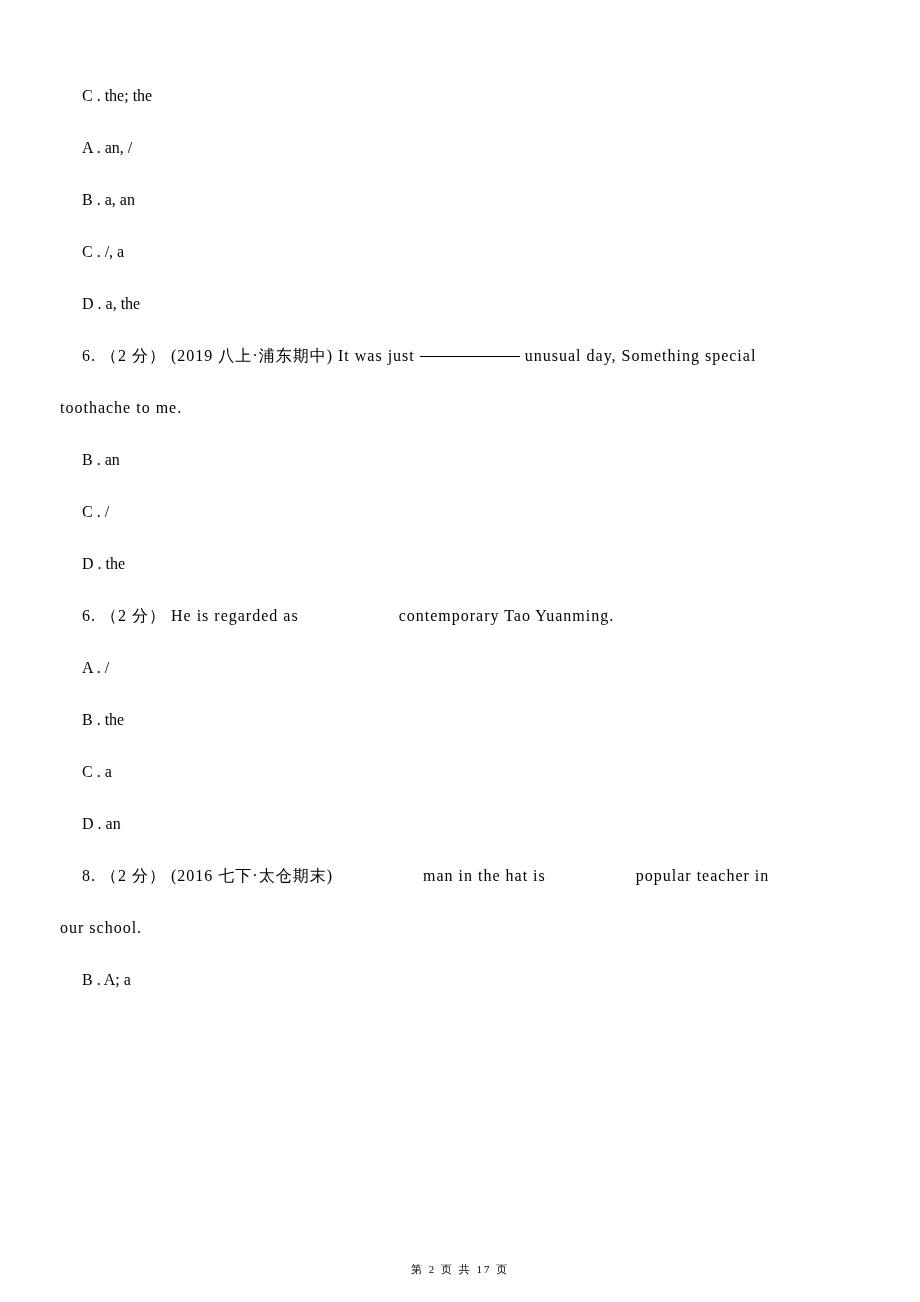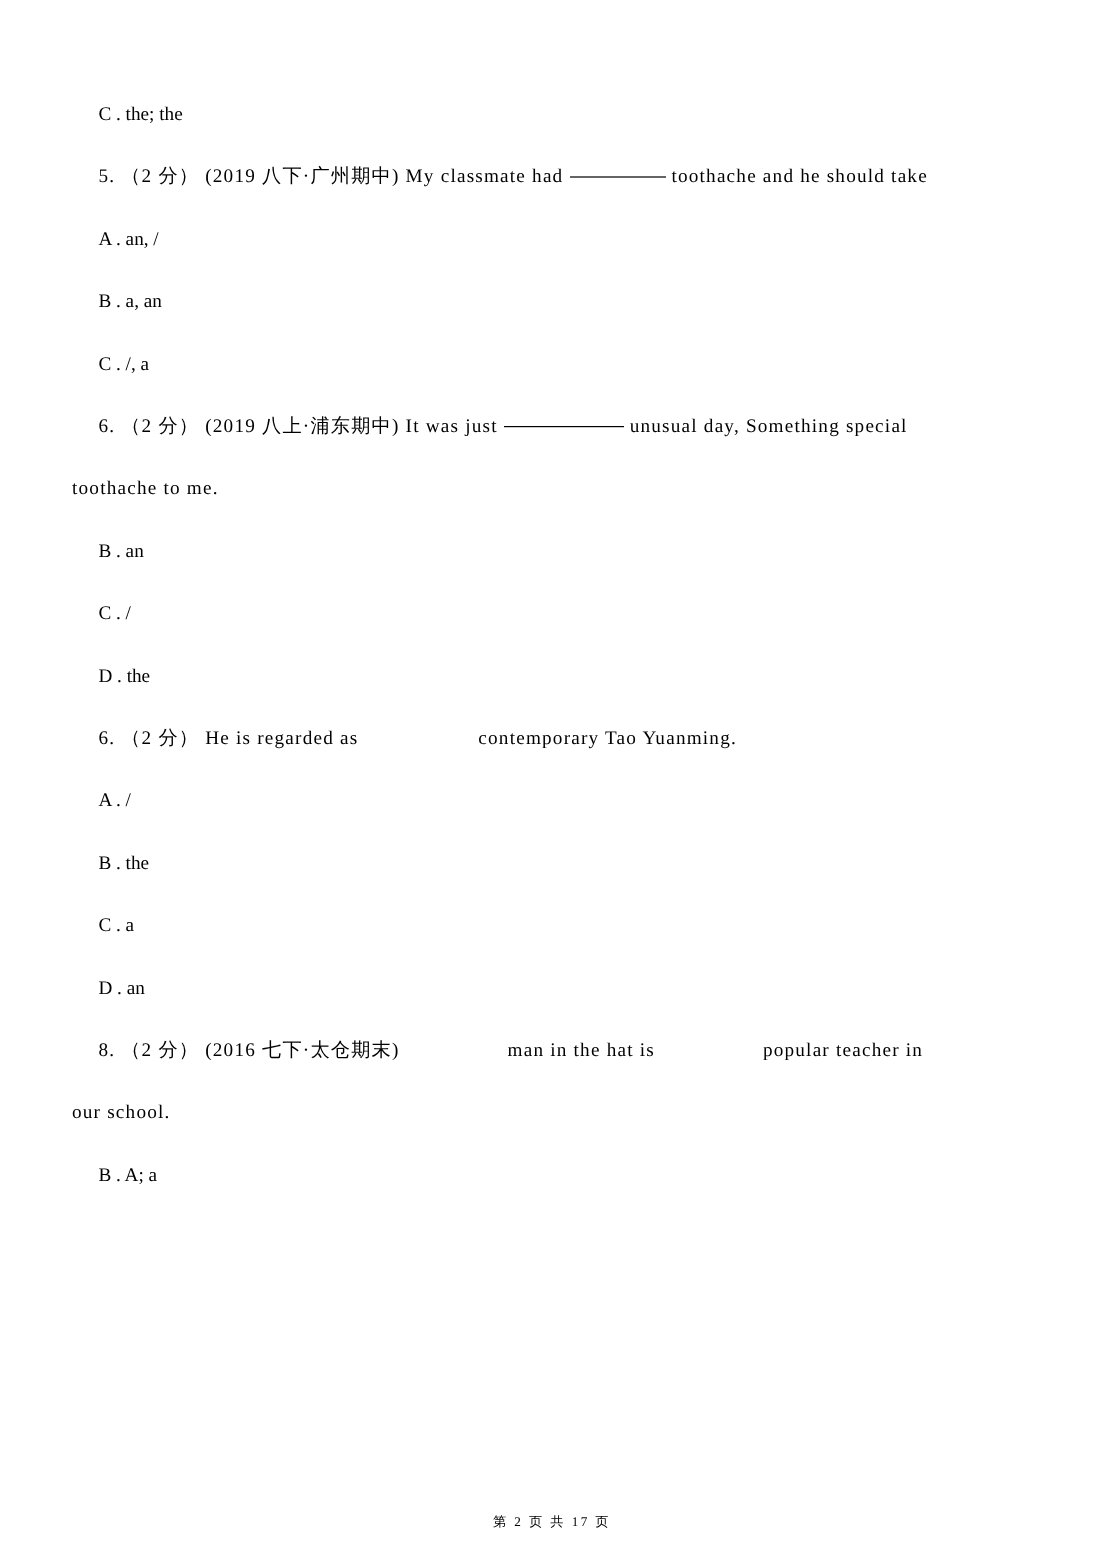--- a/index.html
+++ b/index.html
@@ -50,26 +50,24 @@
     letter-spacing: 2px;
   }
 </style>
 </head>
 <body>
 
 <div class="page">
 
   <div class="line indent">C . the; the</div>
 
-  <div class="line indent question">
-    <span>5. （2 分） (2019 八下·广州期中) My classmate had </span><span class="blank" style="width:80px;"></span><span> toothache and he should take</span>
-  </div>
   <div class="line indent">A . an, /</div>
   <div class="line indent">B . a, an</div>
   <div class="line indent">C . /, a</div>
+  <div class="line indent">D . a, the</div>
 
   <div class="line indent question">
     <span>6. （2 分） (2019 八上·浦东期中) It was just </span><span class="blank" style="width:100px;"></span><span> unusual day, Something special</span>
   </div>
   <div class="line indent-sm question" style="padding-left:30px;">
     <span>toothache to me.</span>
   </div>
   <div class="line indent">B . an</div>
   <div class="line indent">C . /</div>
   <div class="line indent">D . the</div>

